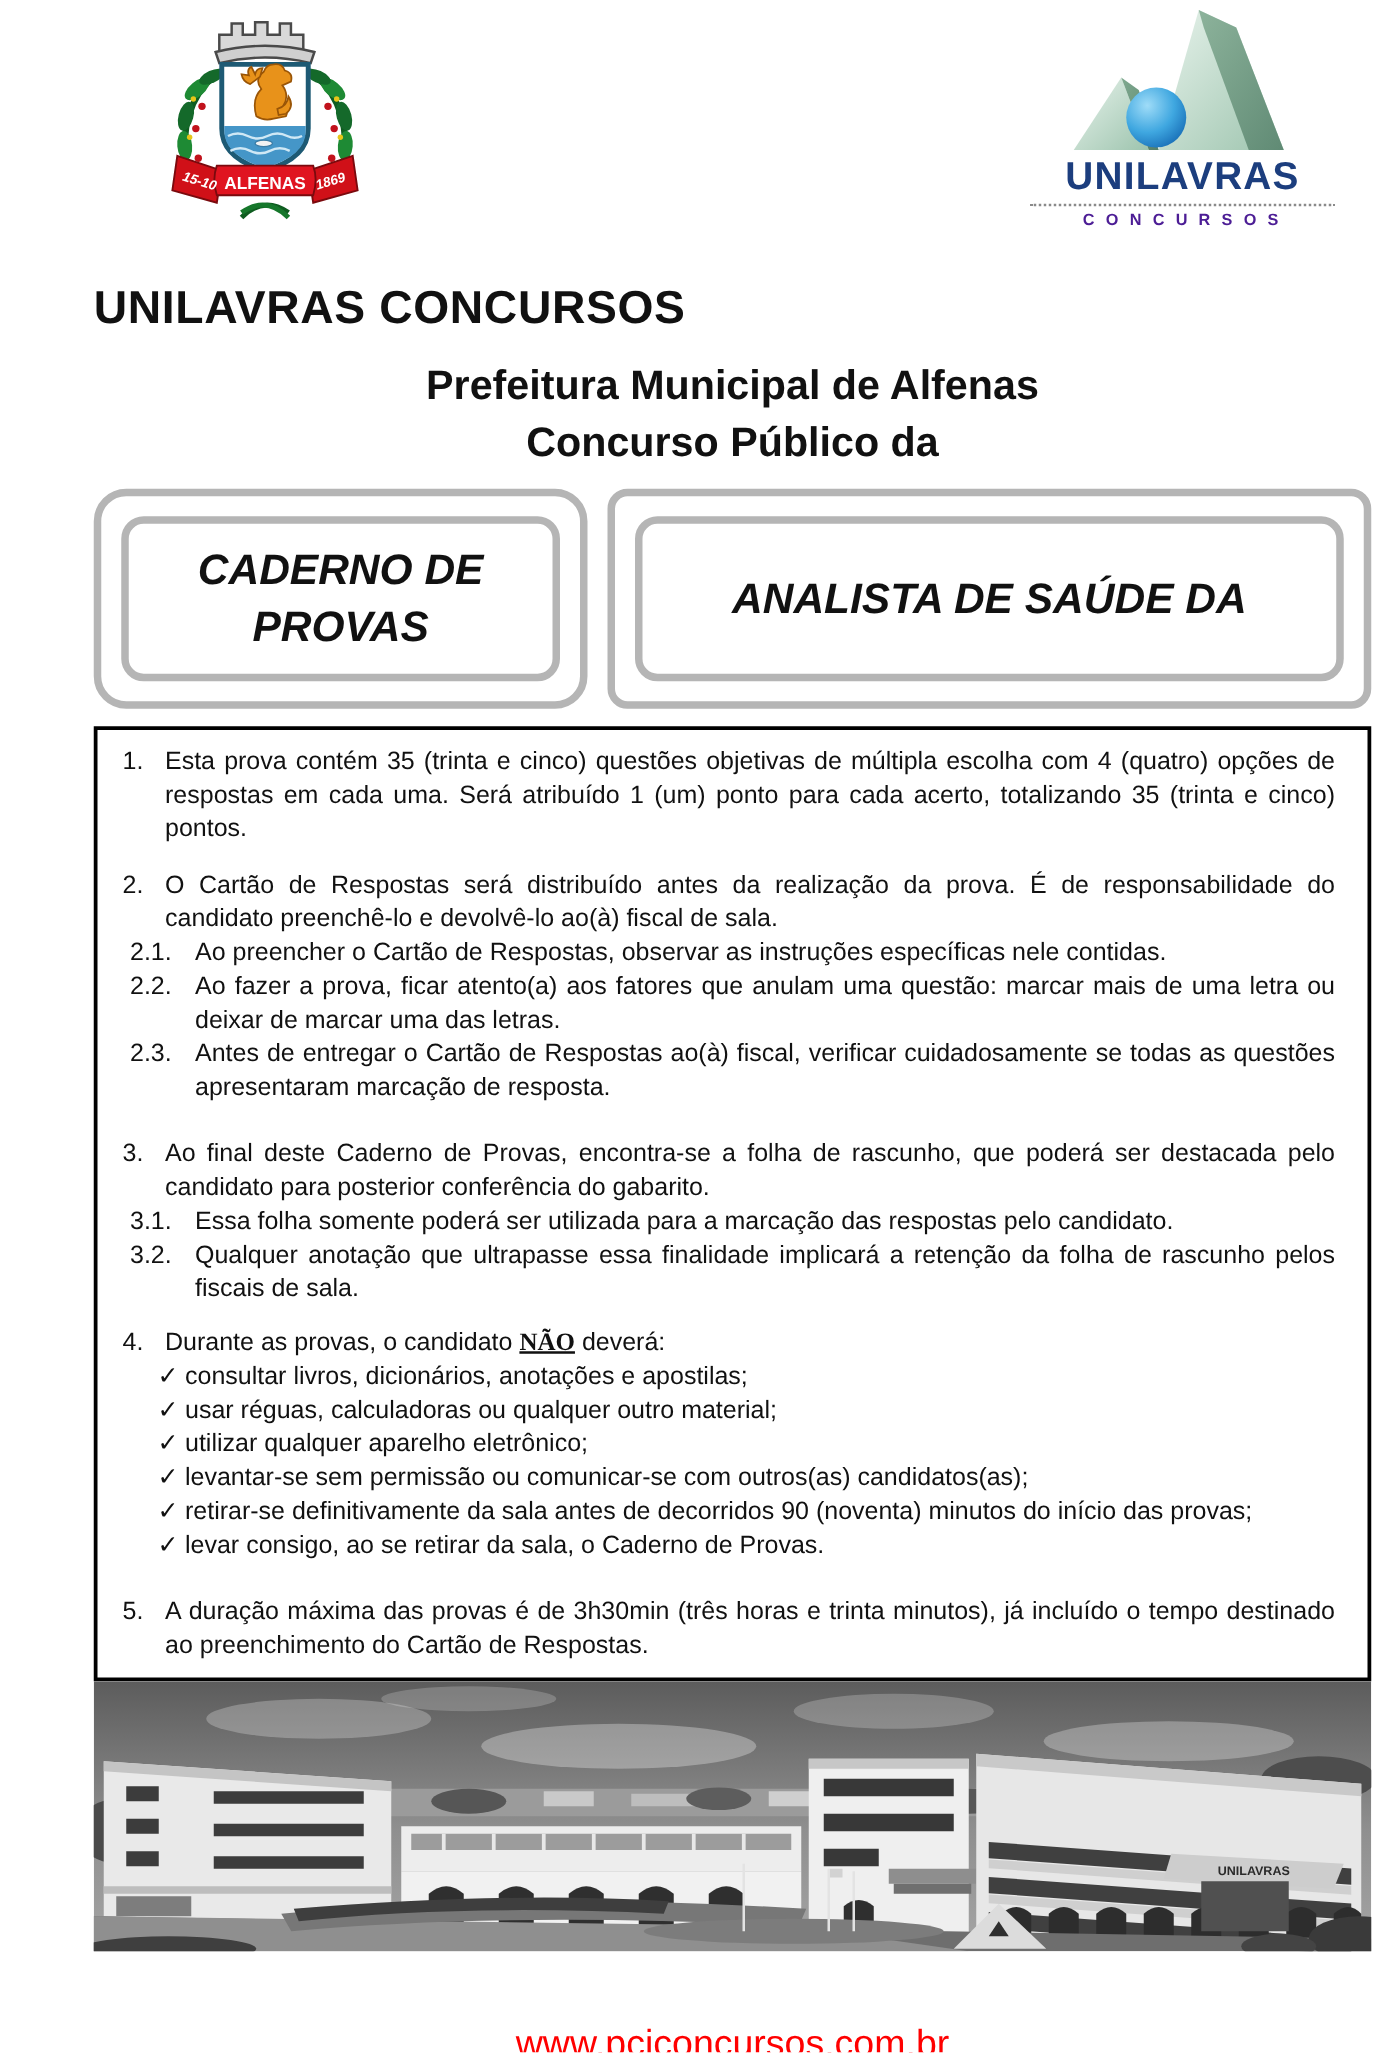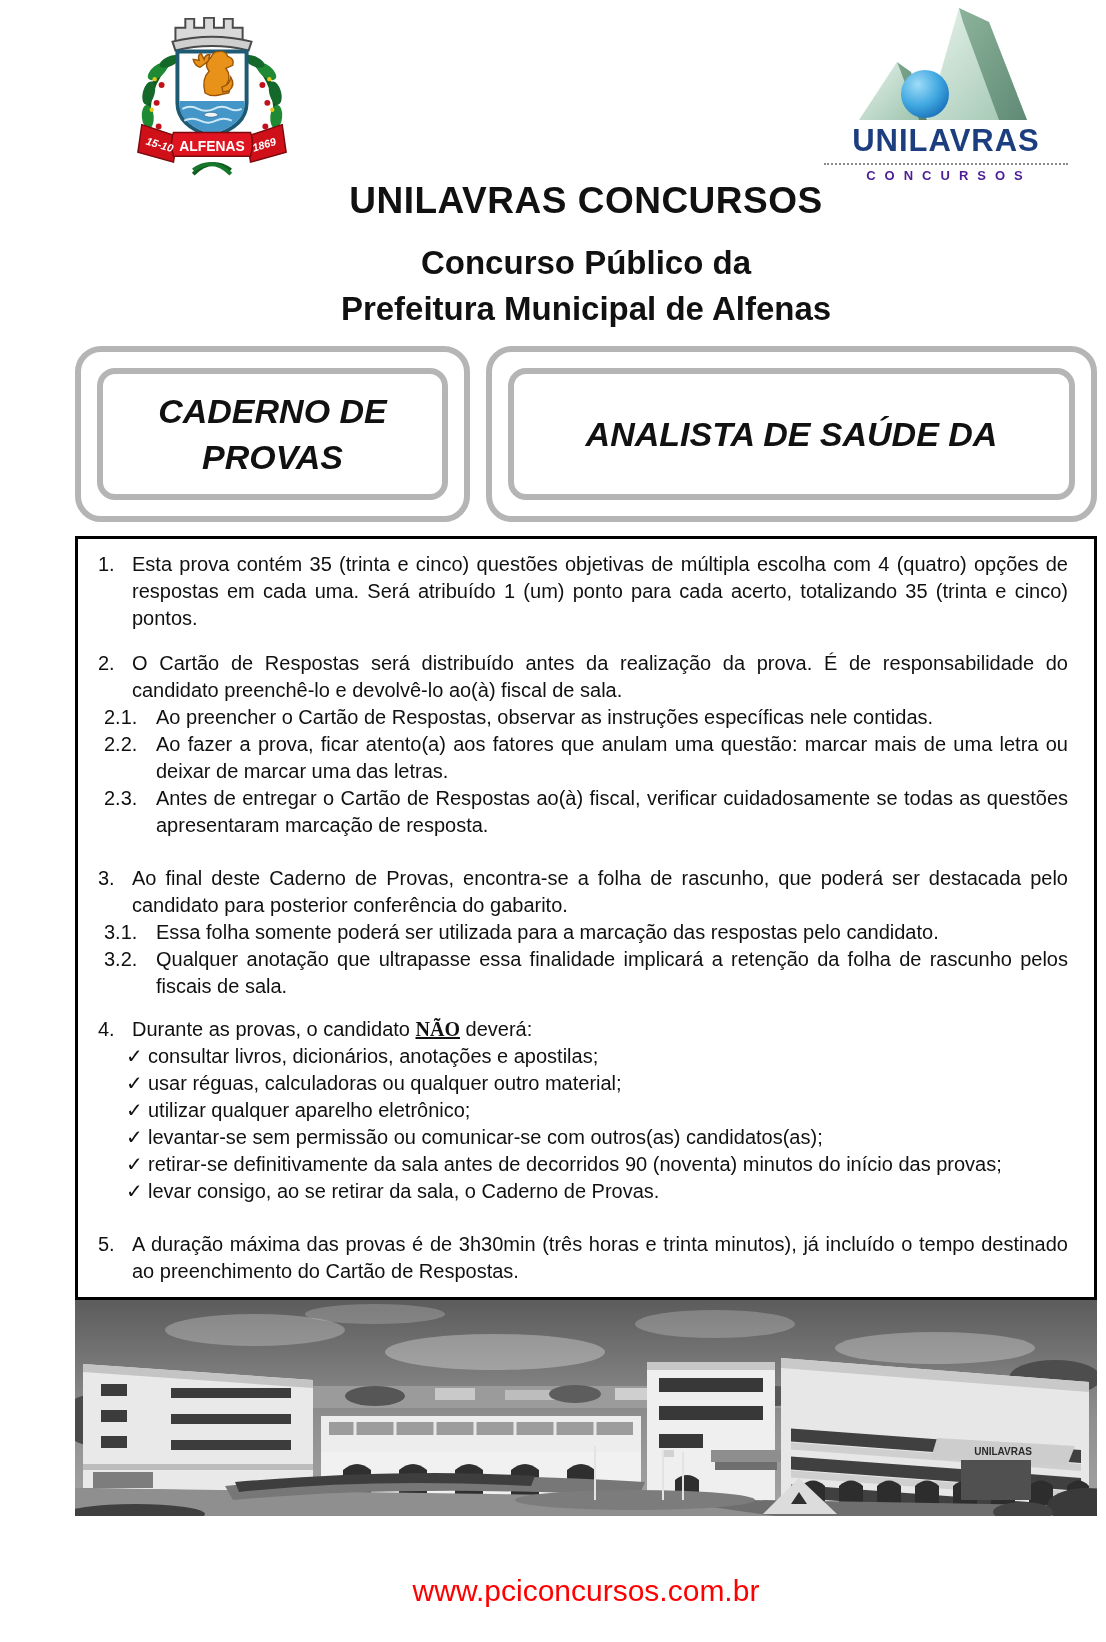--- a/index.html
+++ b/index.html
@@ -13,33 +13,33 @@
   }
   
   .crest{position:absolute;left:128px;top:6px;width:168px;height:172px;}
   .brand{position:absolute;left:810px;top:2px;width:272px;text-align:center;}
   .brand svg{display:block;margin:0 auto;}
   .brand-name{font-weight:bold;font-size:31px;letter-spacing:1px;color:#1c3e7e;margin-top:-4px;}
   .brand-divider{border-top:2px dotted #8a8a8a;margin:4px 14px 3px 14px;}
   .brand-sub{font-size:13px;letter-spacing:9px;color:#4c1d95;font-weight:bold;padding-left:6px;}
   
   .content{margin-left:75px;width:1022px;}
-  .org-title{padding-top:180px;text-align:center;font-size:37px;font-weight:bold;letter-spacing:.5px;}
+  .org-title{padding-top:180px;text-align:left;font-size:37px;font-weight:bold;letter-spacing:.5px;margin-top:45px;}
   .subtitle{margin-top:18px;text-align:center;font-size:33px;font-weight:bold;line-height:46px;}
   .edital{text-align:center;font-size:28px;font-weight:bold;line-height:38px;}
   
   .badges{display:flex;gap:16px;margin-top:14px;align-items:stretch;}
   .badge{border:6px solid #b5b5b5;border-radius:26px;padding:16px;background:#fff;box-sizing:border-box;height:176px;}
   .badge-inner{
     border:6px solid #b5b5b5;border-radius:18px;height:100%;box-sizing:border-box;
     display:flex;flex-direction:column;justify-content:center;align-items:center;
     font-weight:bold;font-style:italic;font-size:34px;line-height:46px;text-align:center;
   }
   .badge-left{width:395px;flex:none;}
-  .badge-right{flex:1;}
+  .badge-right{flex:1;border-radius:16px;}
   
   .rules{
     border:3px solid #000;margin-top:14px;box-sizing:border-box;
     padding:12px 26px 12px 14px;
     font-size:20px;line-height:27px;
   }
   .rule-item{display:flex;}
   .rule-num{width:40px;flex:none;padding-left:6px;box-sizing:border-box;}
   .rule-text{flex:1;text-align:justify;}
   .rule-sub{display:flex;margin-left:12px;}
@@ -158,22 +158,22 @@
     <div class="brand-name">UNILAVRAS</div>
     <div class="brand-divider"></div>
     <div class="brand-sub">CONCURSOS</div>
   </div>
 
   <div class="content">
 
     <div class="org-title">UNILAVRAS CONCURSOS</div>
 
     <div class="subtitle">
+      <div>Prefeitura Municipal de Alfenas</div>
       <div>Concurso Público da</div>
-      <div>Prefeitura Municipal de Alfenas</div>
     </div>
 
     <div class="badges">
       <div class="badge badge-left">
         <div class="badge-inner">
           <div>CADERNO DE</div>
           <div>PROVAS</div>
         </div>
       </div>
       <div class="badge badge-right">

